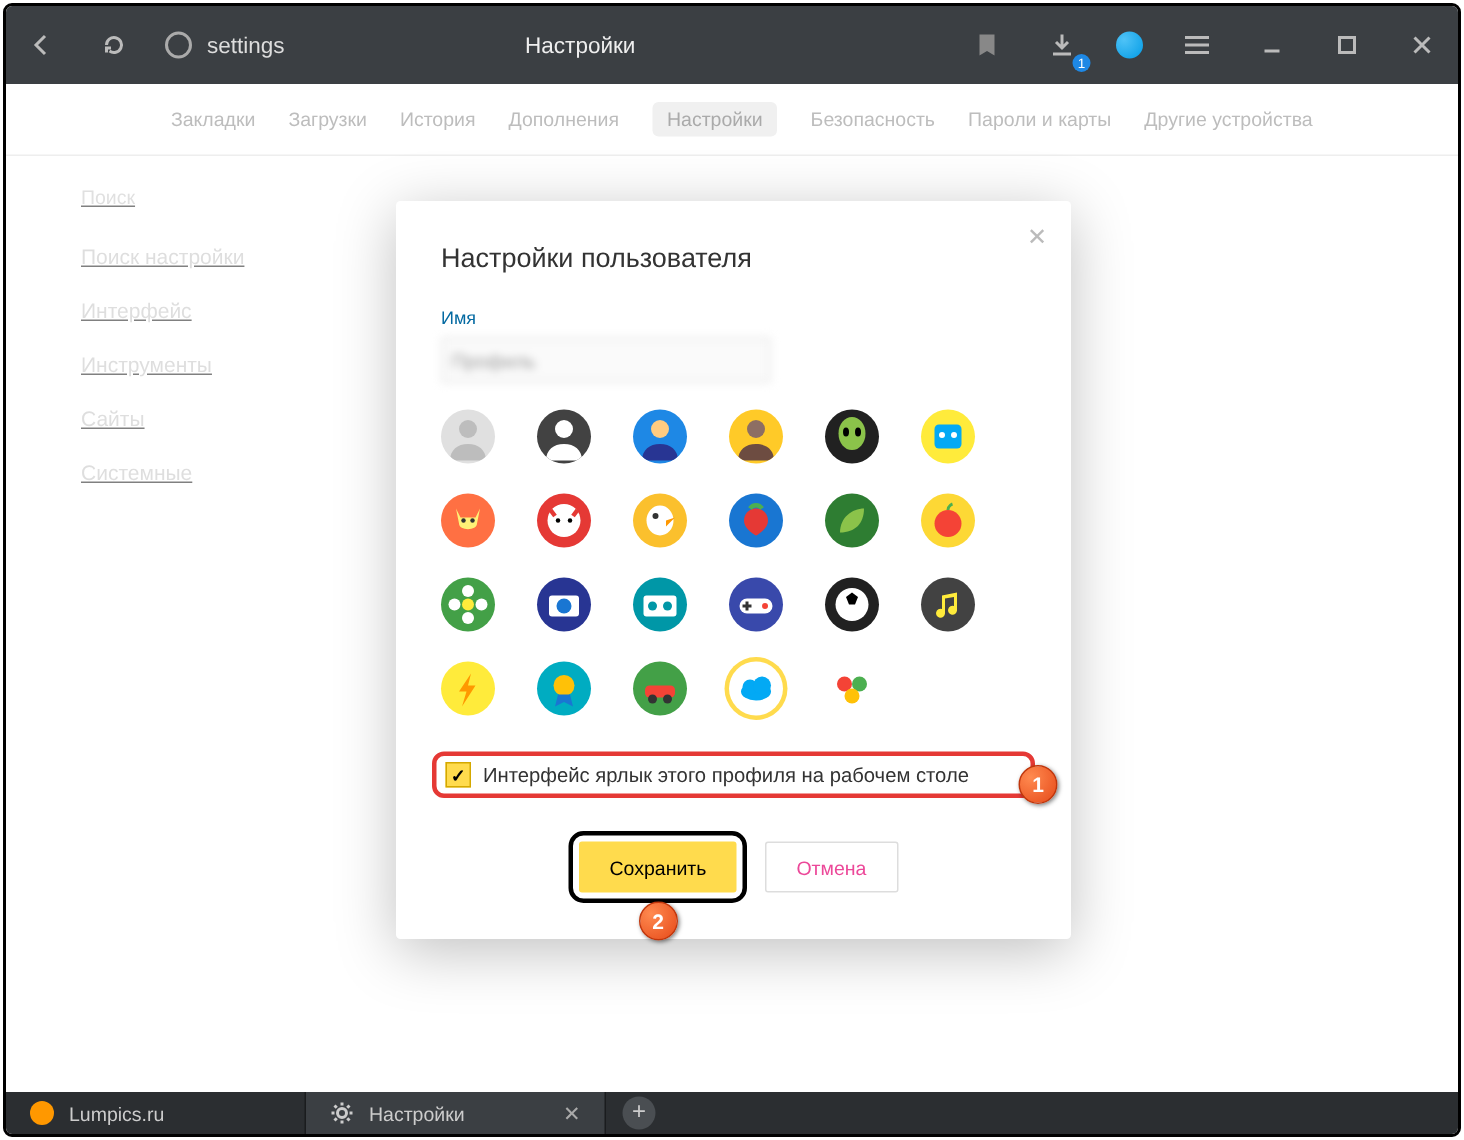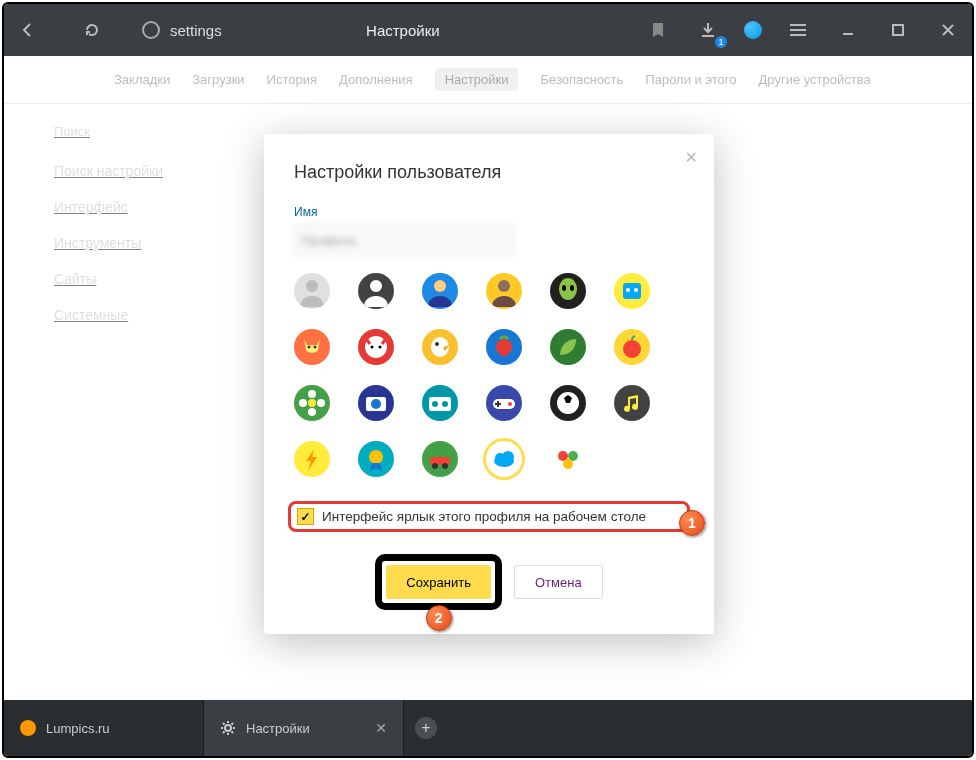--- a/index.html
+++ b/index.html
@@ -1,21 +1,21 @@
 <!DOCTYPE html>
 <html><head>
 <meta charset="utf-8">
 <style>
 * { margin: 0; padding: 0; box-sizing: border-box; font-family: Arial, sans-serif; }
 body { background: #fff; width: 976px; height: 760px; overflow: hidden; position: relative; }
 .outer { border: 2px solid #000; border-radius: 6px; width: 972px; height: 756px; margin: 2px; background: #fff; overflow: hidden; position: relative; }
 
 
 .titlebar { background: #3b3f43; height: 52px; display: flex; align-items: center; color: #d0d0d0; padding: 0 10px; }
-.tb-left { display: flex; align-items: center; gap: 36px; }
+.tb-left { display: flex; align-items: center; gap: 20px; }
 .tb-icon { width: 28px; height: 28px; display: flex; align-items: center; justify-content: center; cursor: pointer; color: #bbb; }
 .addr { display: flex; align-items: center; gap: 10px; }
 .addr .globe { width: 18px; height: 18px; border: 2px solid #aaa; border-radius: 50%; }
 .addr-text { color: #ddd; font-size: 15px; }
 .title-center { flex: 1; text-align: center; color: #eee; font-size: 15px; margin-left: -60px; }
 .tb-right { display: flex; align-items: center; gap: 22px; }
 .profile-dot { width: 18px; height: 18px; border-radius: 50%; background: radial-gradient(circle at 30% 30%, #4fc3f7, #039be5); }
 .badge-dl { position: relative; }
 .badge-dl::after { content: "1"; position: absolute; bottom: -4px; right: -5px; background: #1e88e5; color: #fff; font-size: 9px; width: 12px; height: 12px; border-radius: 50%; display: flex; align-items: center; justify-content: center; }
 
@@ -50,29 +50,29 @@
 .av.selected { box-shadow: 0 0 0 3px #ffdb4d; }
 
 
 .chkrow { display: flex; align-items: center; gap: 8px; border: 3px solid #e53935; border-radius: 8px; padding: 4px 6px; margin: 0 -6px 22px -6px; position: relative; }
 .chkrow .chk { width: 17px; height: 17px; background: #ffdb4d; border:1px solid #d4a800; display:flex; align-items:center; justify-content:center; color:#000; font-size:12px; font-weight:bold; }
 .chkrow .txt { font-size: 13.5px; color: #333; }
 
 
 .btns { display: flex; justify-content: center; gap: 12px; align-items: center; position: relative; }
 .btn { height: 34px; padding: 0 20px; font-size: 13px; cursor: pointer; border-radius: 2px; border:none; }
-.btn-save-wrap { border: 7px solid #000000; border-radius: 10px; padding: 4px; position: relative; }
+.btn-save-wrap { border: 3px solid #000000; border-radius: 10px; padding: 4px; position: relative; }
 .btn-save { background: #ffdb4d; color: #000; }
-.btn-cancel { background: #fff; border: 1px solid #ddd; color: #701a75; }
+.btn-cancel { background: #fff; border: 1px solid #ddd; color: #ec4899; }
 
 
 .marker { position:absolute; width:26px; height:26px; border-radius:50%; background: radial-gradient(circle at 30% 30%, #ff8a50, #e64a19); color:#fff; font-weight:bold; display:flex; align-items:center; justify-content:center; font-size:14px; box-shadow: 1px 1px 3px rgba(0,0,0,0.5); border:1px solid #bf360c; z-index:20; }
 
 
-.tabstrip { position: absolute; left: 0; right: 0; bottom: 0; height: 56px; background: #2b2e31; display: flex; align-items: stretch; color: #ccc; font-size: 13px; }
+.tabstrip { position: absolute; left: 0; right: 0; bottom: 0; height: 28px; background: #2b2e31; display: flex; align-items: stretch; color: #ccc; font-size: 13px; }
 .tab { display: flex; align-items: center; gap: 10px; padding: 0 16px; min-width: 200px; border-right: 1px solid #1a1c1e; cursor: pointer; position: relative; }
 .tab.active { background: #3b3f43; }
 .tab .favicon { width: 16px; height: 16px; border-radius: 50%; }
 .tab .x { margin-left: auto; color: #aaa; font-size: 14px; }
 .newtab { width: 44px; display:flex; align-items:center; justify-content:center; cursor:pointer; }
 .newtab .plus { width:22px; height:22px; border-radius:50%; background:#4a4e52; color:#ccc; display:flex; align-items:center; justify-content:center; font-size:16px; }
 
 svg { display:block; }
 </style>
 </head>
@@ -133,21 +133,21 @@
   </div>
 </div>
 
 <div class="navstrip">
   <span class="item">Закладки</span>
   <span class="item">Загрузки</span>
   <span class="item">История</span>
   <span class="item">Дополнения</span>
   <span class="item active">Настройки</span>
   <span class="item">Безопасность</span>
-  <span class="item">Пароли и этого</span>
+  <span class="item">Пароли и карты</span>
   <span class="item">Другие устройства</span>
 </div>
 
 <div class="bodyarea">
   <div class="sidebar">
     <div class="sheading">Поиск</div>
     <div class="sitem">Поиск настройки</div>
     <div class="sitem">Интерфейс</div>
     <div class="sitem">Инструменты</div>
     <div class="sitem">Сайты</div>

